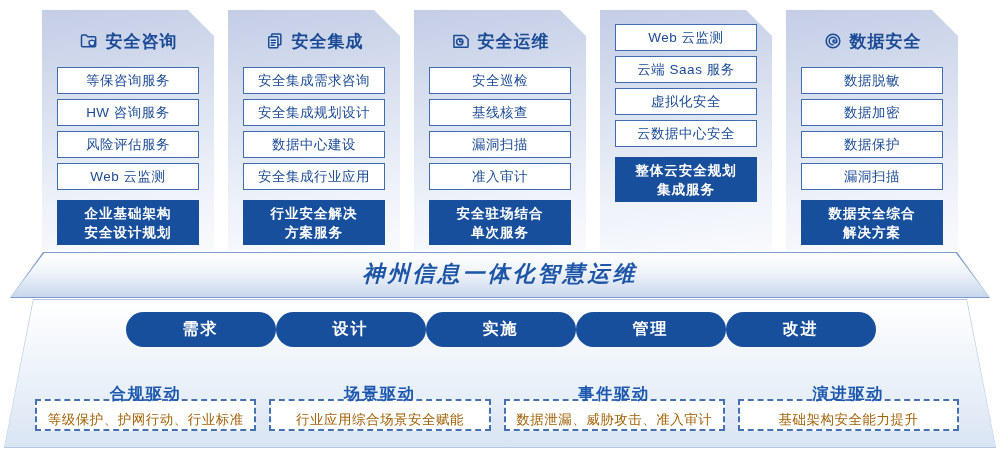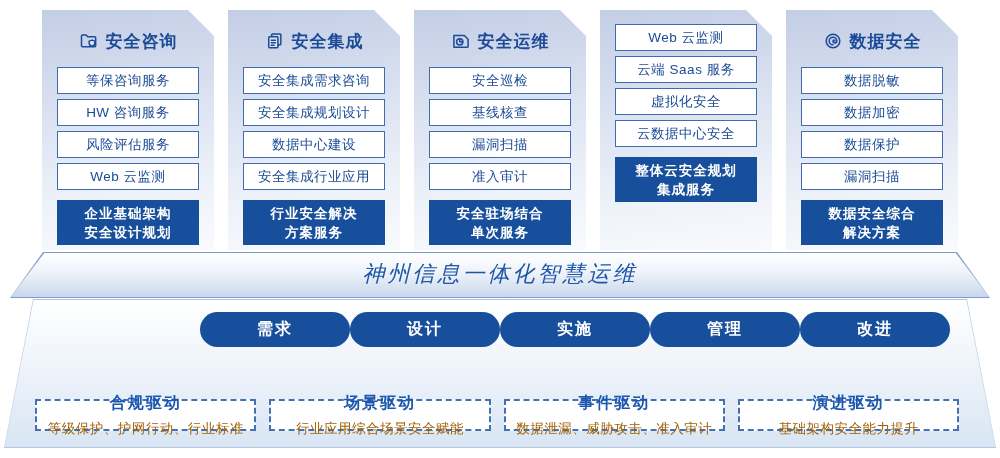--- a/index.html
+++ b/index.html
@@ -38,46 +38,46 @@
   }
   
   .banner-wrap{position:absolute;left:0;top:252px;width:1000px;height:46px;}
   .banner-border{position:absolute;inset:0;background:#7d9bcb;
     clip-path:polygon(4.3% 0,95.7% 0,99% 100%,1% 100%);}
   .banner-fill{position:absolute;left:0;right:0;top:1px;bottom:1px;
     background:linear-gradient(180deg,#ffffff 0%,#eef3fa 45%,#c9d7ec 100%);
     clip-path:polygon(4.42% 0,95.58% 0,98.93% 100%,1.07% 100%);}
   .banner-title{
     position:absolute;left:0;right:0;top:0;height:46px;line-height:44px;text-align:center;
-    font-size:22px;font-weight:normal;font-style:italic;color:#1d55a7;letter-spacing:3px;
+    font-size:22px;font-weight:bold;font-style:italic;color:#1d55a7;letter-spacing:3px;
   }
   .platform-wrap{position:absolute;left:0;top:299px;width:1000px;height:149px;}
   .platform-border{position:absolute;inset:0;background:#b3c7e1;
     clip-path:polygon(3.3% 0,96.7% 0,99.6% 100%,.4% 100%);}
   .platform-fill{position:absolute;left:0;right:0;top:1px;bottom:1px;
     background:linear-gradient(180deg,#ffffff 0%,#f0f5fb 40%,#d9e5f3 100%);
     clip-path:polygon(3.35% 0,96.65% 0,99.55% 100%,.45% 100%);}
   
   .pills-row{
     position:absolute;left:51px;top:312px;width:899px;height:35px;
-    display:flex;justify-content:flex-end;
+    display:flex;justify-content:center;
   }
   .pill{
     width:150px;height:35px;border-radius:17.5px;background:#174f9c;
     color:#ffffff;font-size:16px;font-weight:bold;letter-spacing:2px;
     display:flex;align-items:center;justify-content:center;
   }
   
   .drivers-row{
     position:absolute;left:35px;top:363px;width:924px;height:68px;
     display:flex;gap:13px;
   }
   .driver{
     flex:1;box-sizing:border-box;background:#ffffff;border:2px dashed #4470b4;
-    display:flex;flex-direction:column;align-items:center;justify-content:center;margin-top:36px;
+    display:flex;flex-direction:column;align-items:center;justify-content:flex-end;margin-top:36px;
   }
   .driver-title{font-size:16px;font-weight:bold;color:#1c57ae;letter-spacing:2px;}
   .driver-desc{margin-top:6px;font-size:13.5px;color:#a16207;letter-spacing:.5px;white-space:nowrap;}
 </style>
 </head>
 <body>
 
 <div class="cards-row">
 
   <div class="card">

